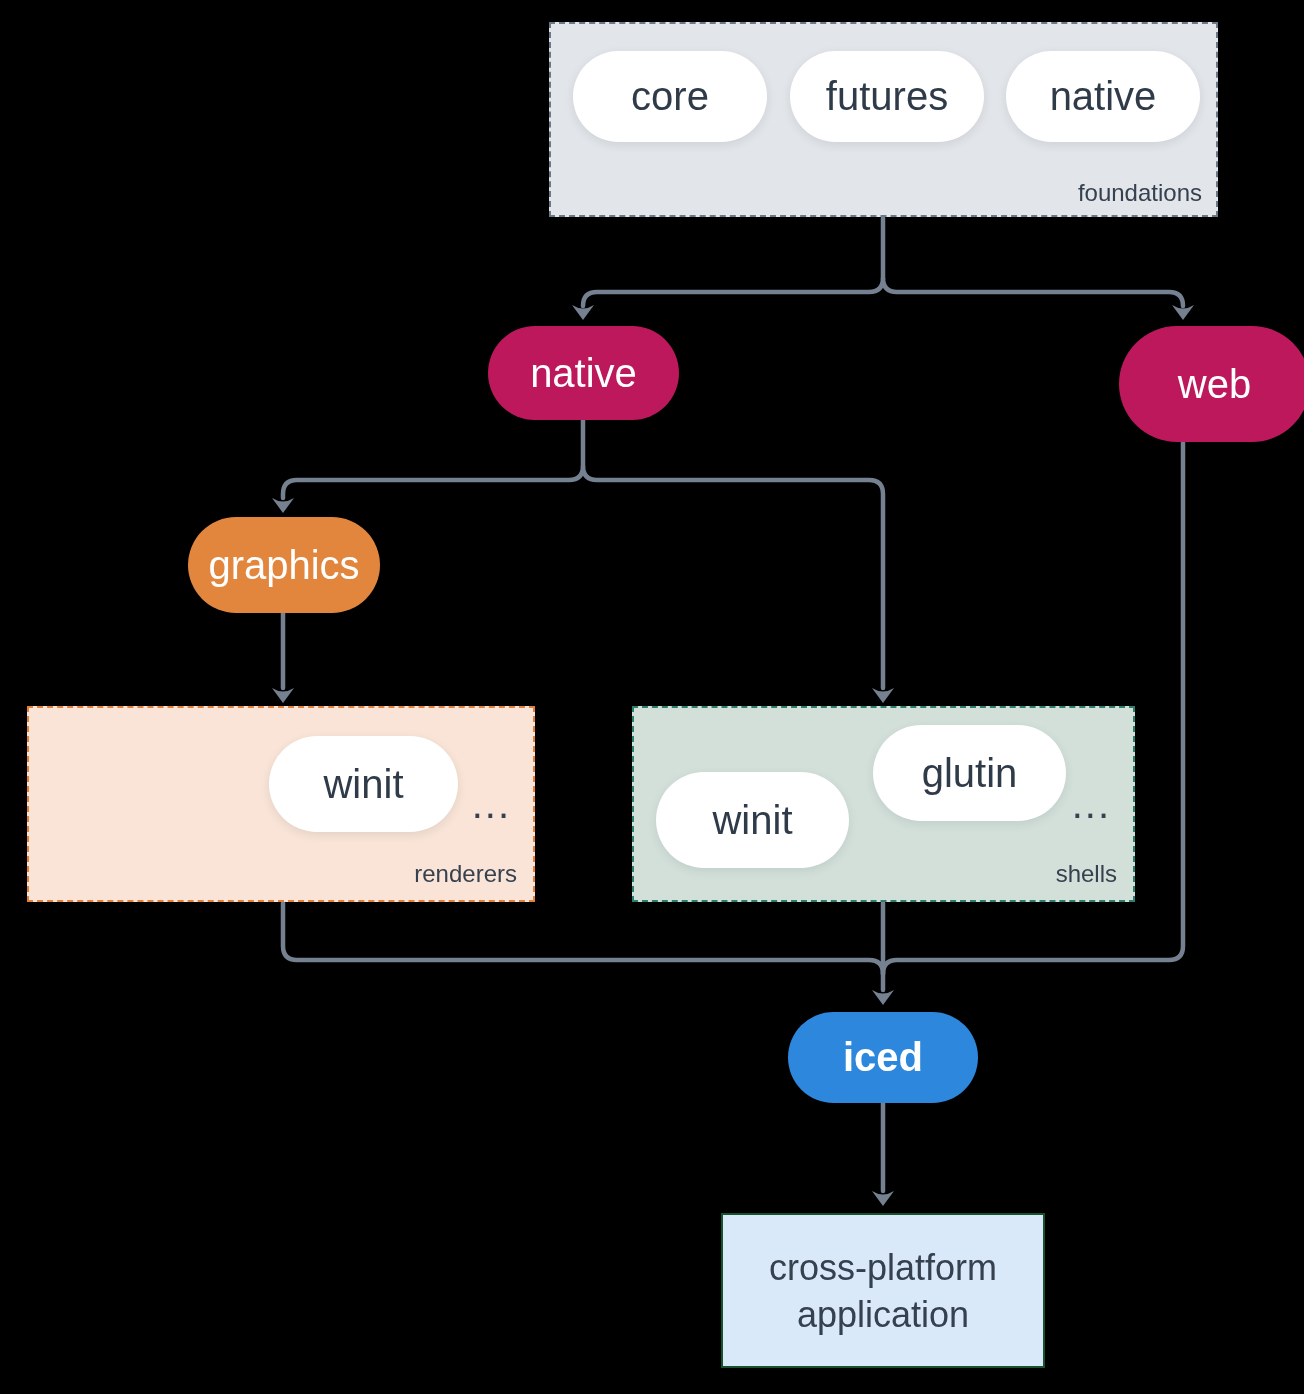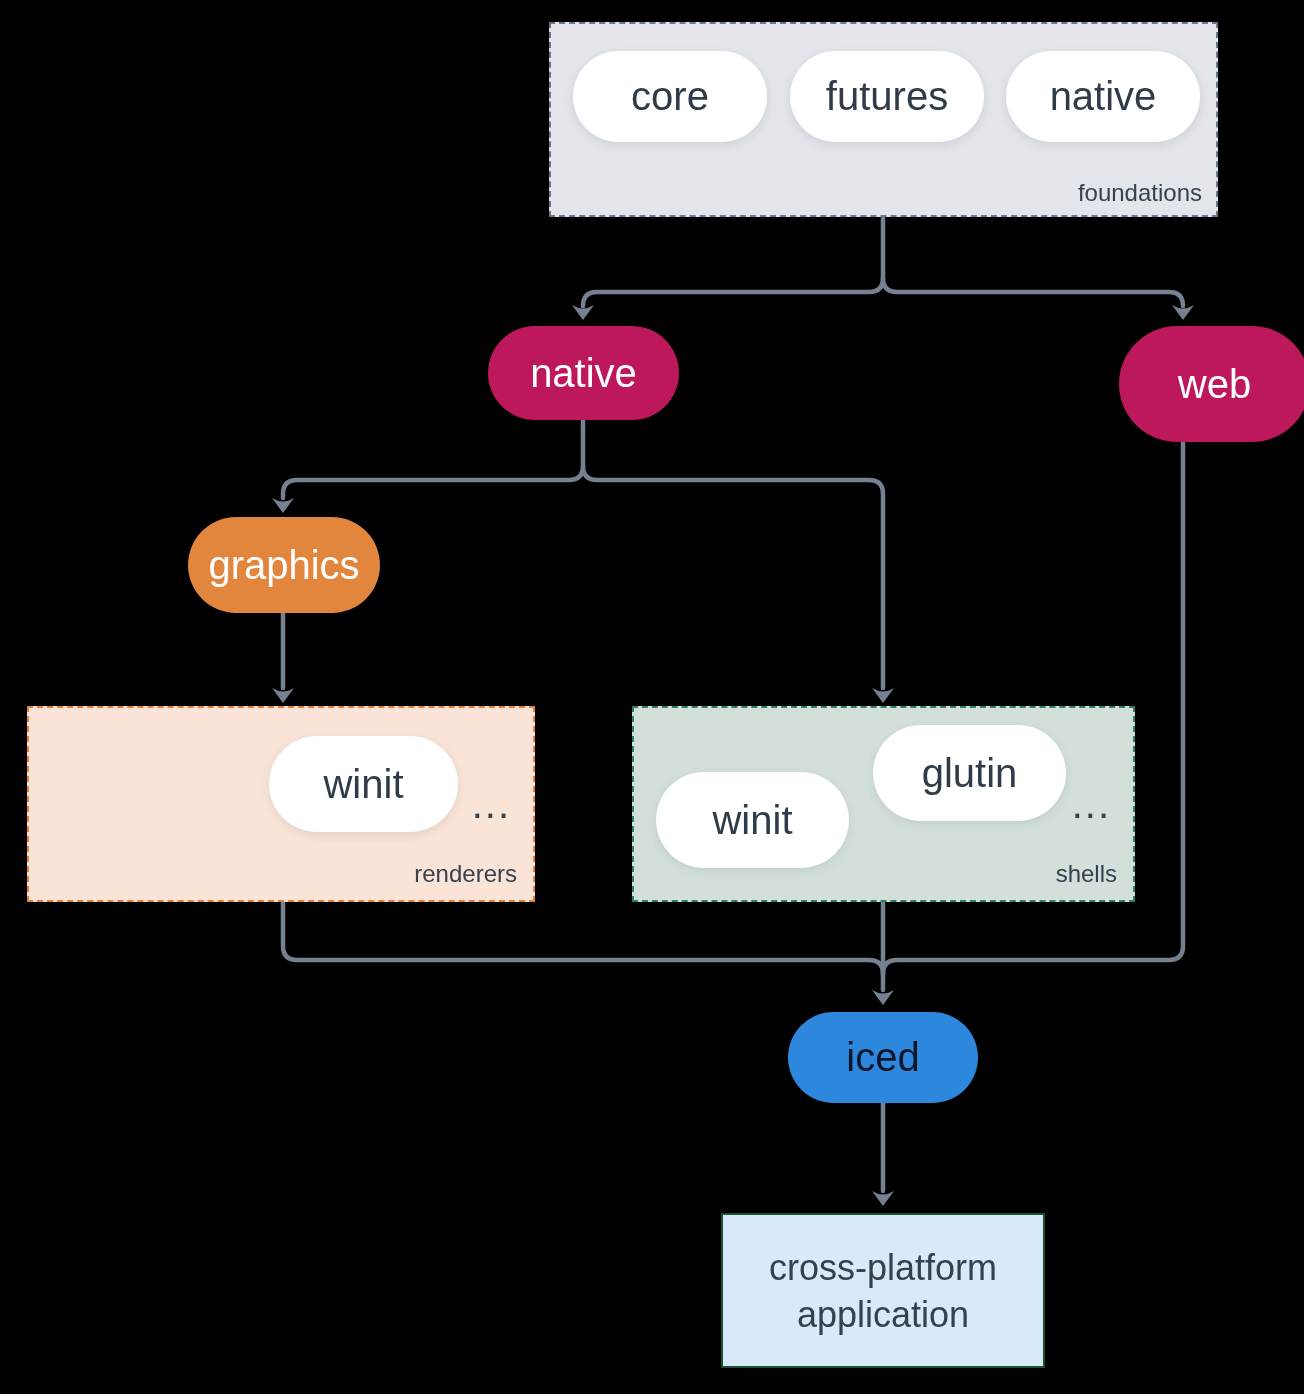--- a/index.html
+++ b/index.html
@@ -57,21 +57,21 @@
     border-radius: 60px;
     z-index: 3;
   }
   .pill.white {
     background: #ffffff;
     color: #2f3b49;
     box-shadow: 0 3px 10px rgba(40,50,60,0.10);
   }
   .pill.purple { background: #be185d; color: #ffffff; }
   .pill.orange { background: #e2863e; color: #ffffff; }
-  .pill.blue   { background: #2d87dd; color: #0f172a; }
+  .pill.blue   { background: #2d87dd; color: #ffffff; font-weight: bold; }
 
   .group-foundations {
     left: 549px; top: 22px; width: 669px; height: 195px;
     background: #e2e5e9;
     border-color: #6b7888;
   }
   .group-foundations .group-label { right: 14px; bottom: 8px; }
 
   .group-renderers {
     left: 27px; top: 706px; width: 508px; height: 196px;

